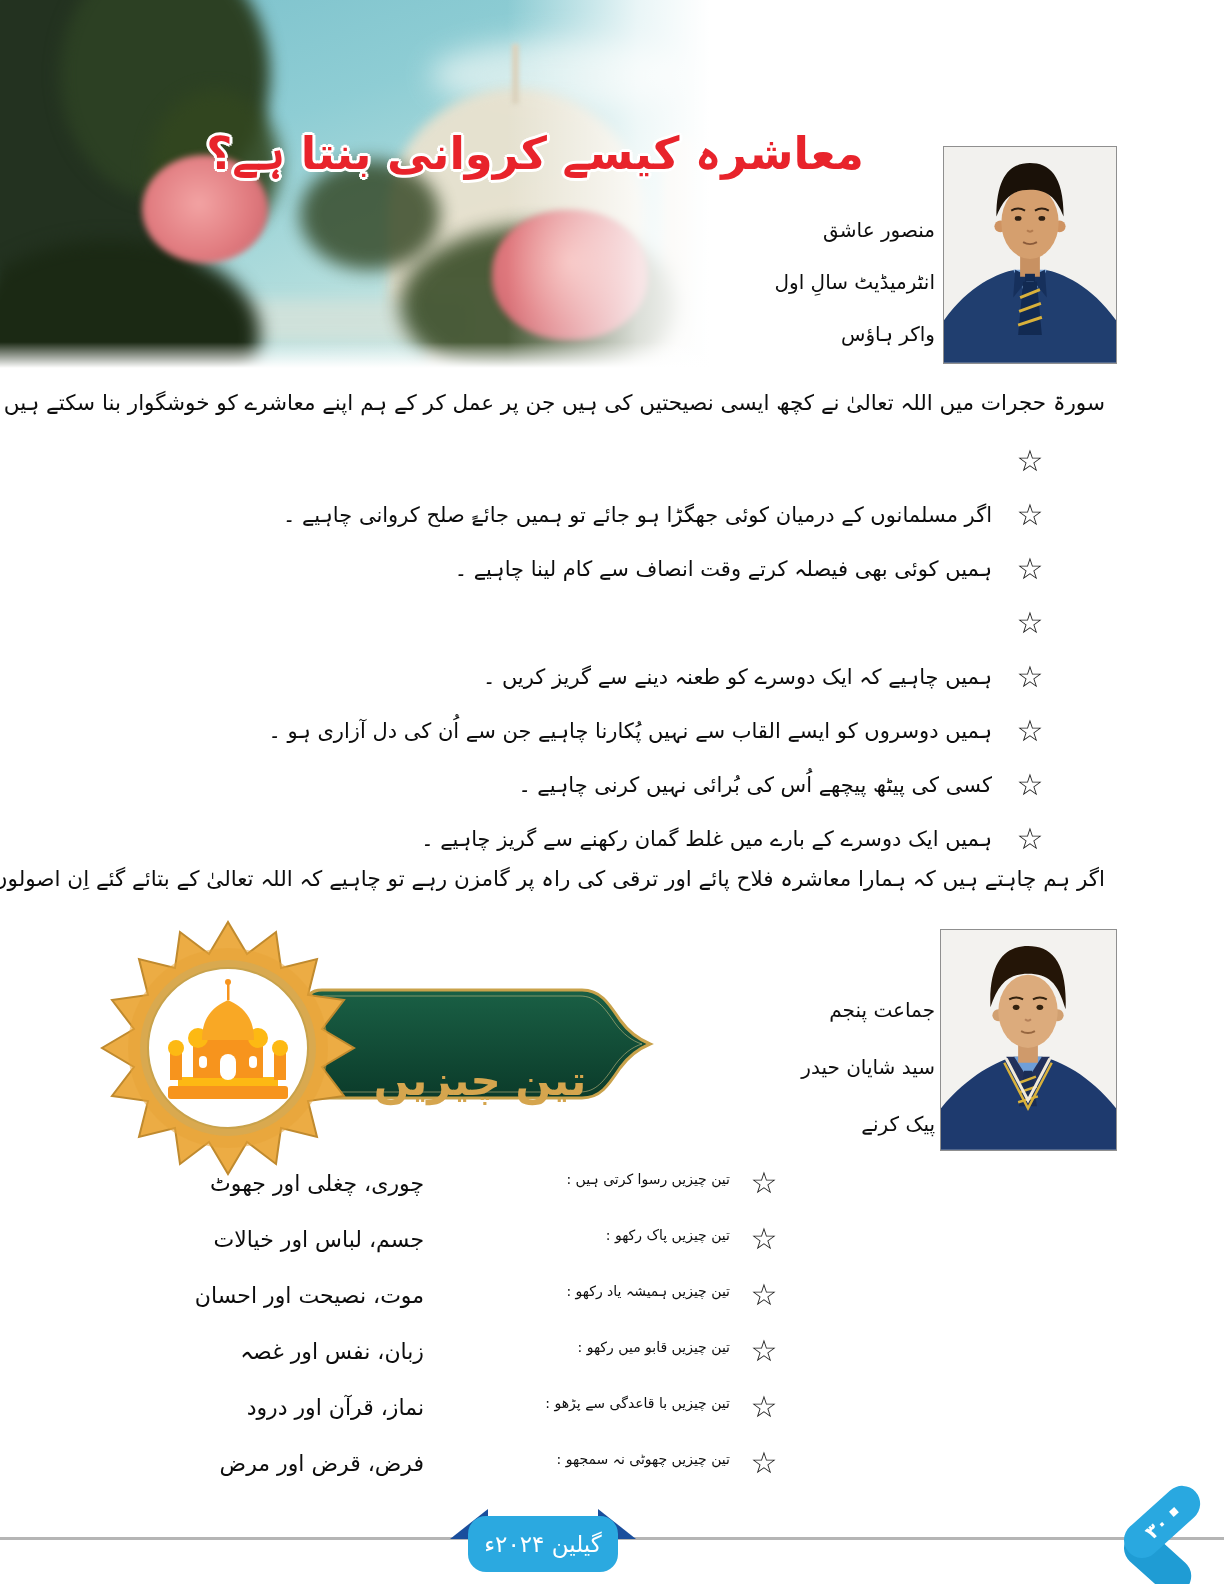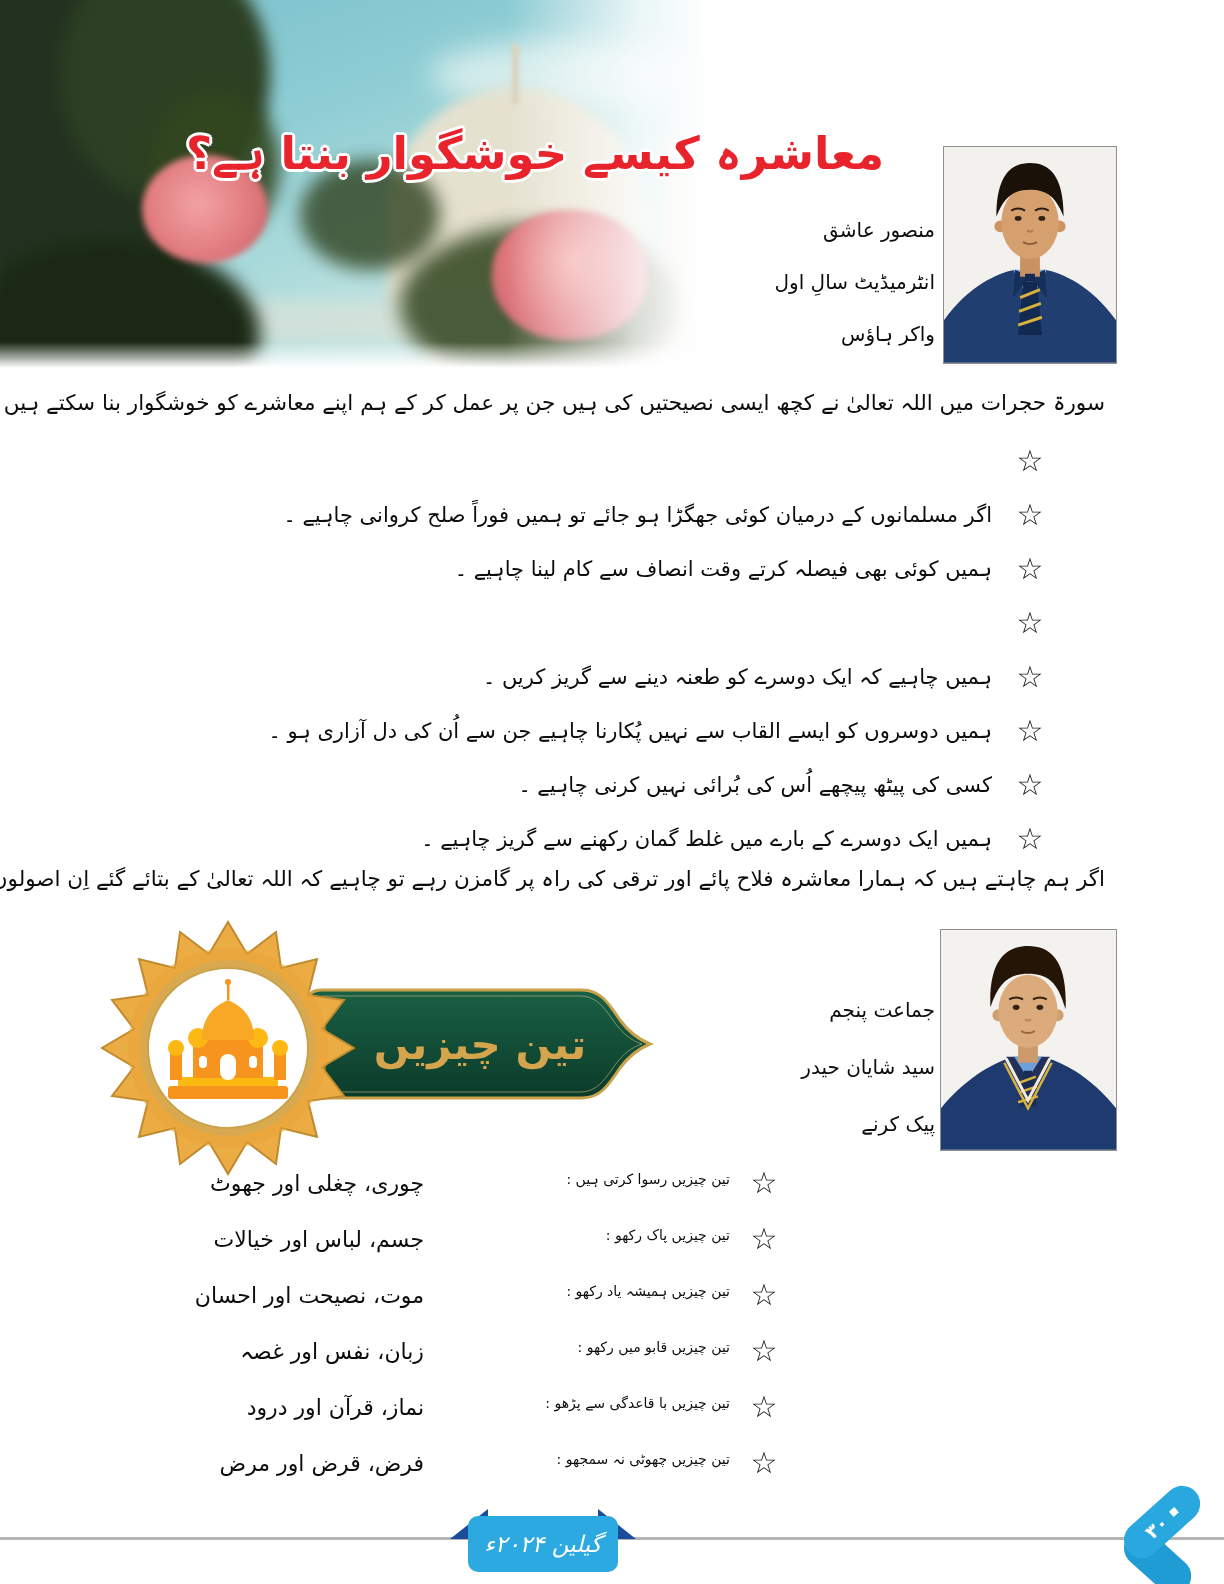--- a/index.html
+++ b/index.html
@@ -53,38 +53,38 @@
   .intro{position:absolute;top:390px;right:119px;direction:rtl;white-space:nowrap;font-size:21.5px;color:#0d0d0d;}
   .points{position:absolute;top:434px;right:174px;display:flex;flex-direction:column;}
   .point-row{height:54px;display:flex;direction:rtl;align-items:center;gap:18px;}
   .point-star{font-size:30px;line-height:1;color:#1a1a1a;width:40px;text-align:center;}
   .point-text{font-size:21px;white-space:nowrap;color:#0d0d0d;}
   .conclusion{position:absolute;top:866px;right:119px;direction:rtl;white-space:nowrap;font-size:21.5px;color:#0d0d0d;}
 
   
   .sec-banner-svg{position:absolute;left:300px;top:984px;width:360px;height:120px;}
   .medallion-svg{position:absolute;left:98px;top:918px;width:260px;height:260px;}
-  .banner-title{position:absolute;left:332px;top:1000px;width:296px;height:88px;z-index:2;
+  .banner-title{position:absolute;left:332px;top:1036px;width:296px;height:88px;z-index:2;
     display:flex;align-items:center;justify-content:center;direction:rtl;
     font-size:42px;font-weight:bold;color:#d5a54e;white-space:nowrap;}
 
   
   .things{position:absolute;top:1162px;left:0;right:0;}
   .thing-row{position:relative;height:56px;}
   .thing-star{position:absolute;left:742px;top:6px;width:44px;text-align:center;font-size:30px;line-height:1;color:#1a1a1a;}
   .thing-prompt{position:absolute;right:494px;top:9px;direction:rtl;white-space:nowrap;font-size:14px;color:#0d0d0d;}
   .thing-answer{position:absolute;right:800px;top:9px;direction:rtl;white-space:nowrap;font-size:22px;color:#0d0d0d;}
 
   
   .footer-line{position:absolute;left:0;right:0;top:1537px;height:3px;background:#b5b5b5;z-index:1;}
   .fold{position:absolute;width:38px;height:30px;background:#1a4e9c;z-index:2;}
   .fold-left{left:450px;top:1509px;clip-path:polygon(0 100%,100% 0,100% 100%);}
   .fold-right{left:598px;top:1509px;clip-path:polygon(0 0,100% 100%,0 100%);}
-  .footer-badge{position:absolute;left:468px;top:1516px;width:150px;height:56px;background:#2ba9e0;border-radius:10px;
-    display:flex;align-items:center;justify-content:center;z-index:3;font-style:italic;}
+  .footer-badge{position:absolute;left:468px;top:1516px;width:150px;height:56px;background:#2ba9e0;border-radius:18px;
+    display:flex;align-items:center;justify-content:center;z-index:3;}
   .badge-text{color:#fff;font-size:23px;direction:rtl;white-space:nowrap;}
 
   .page-ribbon{position:absolute;left:1112px;top:1494px;width:104px;height:94px;z-index:4;}
   .ribbon-dn{position:absolute;left:12px;top:36px;width:78px;height:36px;border-radius:18px;background:#1f9cd4;
     transform-origin:18px 18px;transform:rotate(42deg);}
   .ribbon-up{position:absolute;left:12px;top:28px;width:90px;height:36px;border-radius:18px;background:#29a8e0;
     transform-origin:18px 18px;transform:rotate(-42deg);display:flex;align-items:center;justify-content:center;gap:8px;}
   .ribbon-num{color:#fff;font-size:19px;font-weight:bold;}
   .ribbon-dot{width:7px;height:7px;background:#fff;display:inline-block;}
 </style>
@@ -106,21 +106,21 @@
     <div class="foliage3"></div>
     <div class="foliage4"></div>
     <div class="foliage5"></div>
     <div class="foliage6"></div>
     <div class="rose1"></div>
     <div class="rose2"></div>
     <div class="fade-right"></div>
     <div class="fade-bottom"></div>
   </div>
 
-  <div class="page-title">معاشرہ کیسے خوشگوار بنتا ہے؟</div>
+  <div class="page-title">معاشرہ کیسے کروانی بنتا ہے؟</div>
 
   <div class="photo-frame photo1">
     <svg viewBox="0 0 174 218">
       <rect x="0" y="0" width="174" height="218" fill="#f2f1ee"></rect>
       <path d="M0 218 V175 C25 140 55 127 72 124 L87 131 L102 124 C119 127 149 140 174 175 V218 Z" fill="#203e6f"></path>
       <polygon points="70,124 104,124 87,158" fill="#7fa9da"></polygon>
       <path d="M72 124 L87 131 L70 152 Z" fill="#16305c"></path>
       <path d="M102 124 L87 131 L104 152 Z" fill="#16305c"></path>
       <rect x="77" y="103" width="20" height="28" fill="#c89162"></rect>
       <circle cx="57" cy="80" r="6" fill="#cf9361"></circle>
@@ -146,21 +146,21 @@
   </div>
 
   <div class="intro">سورۃ حجرات میں اللہ تعالیٰ نے کچھ ایسی نصیحتیں کی ہیں جن پر عمل کر کے ہم اپنے معاشرے کو خوشگوار بنا سکتے ہیں :</div>
 
   <div class="points">
     <div class="point-row">
       <span class="point-star">☆</span>
     </div>
     <div class="point-row">
       <span class="point-star">☆</span>
-      <span class="point-text">اگر مسلمانوں کے درمیان کوئی جھگڑا ہو جائے تو ہمیں فوراً صلح کروانی چاہیے ۔</span>
+      <span class="point-text">اگر مسلمانوں کے درمیان کوئی جھگڑا ہو جائے تو ہمیں جائےً صلح کروانی چاہیے ۔</span>
     </div>
     <div class="point-row">
       <span class="point-star">☆</span>
       <span class="point-text">ہمیں کوئی بھی فیصلہ کرتے وقت انصاف سے کام لینا چاہیے ۔</span>
     </div>
     <div class="point-row">
       <span class="point-star">☆</span>
     </div>
     <div class="point-row">
       <span class="point-star">☆</span>

